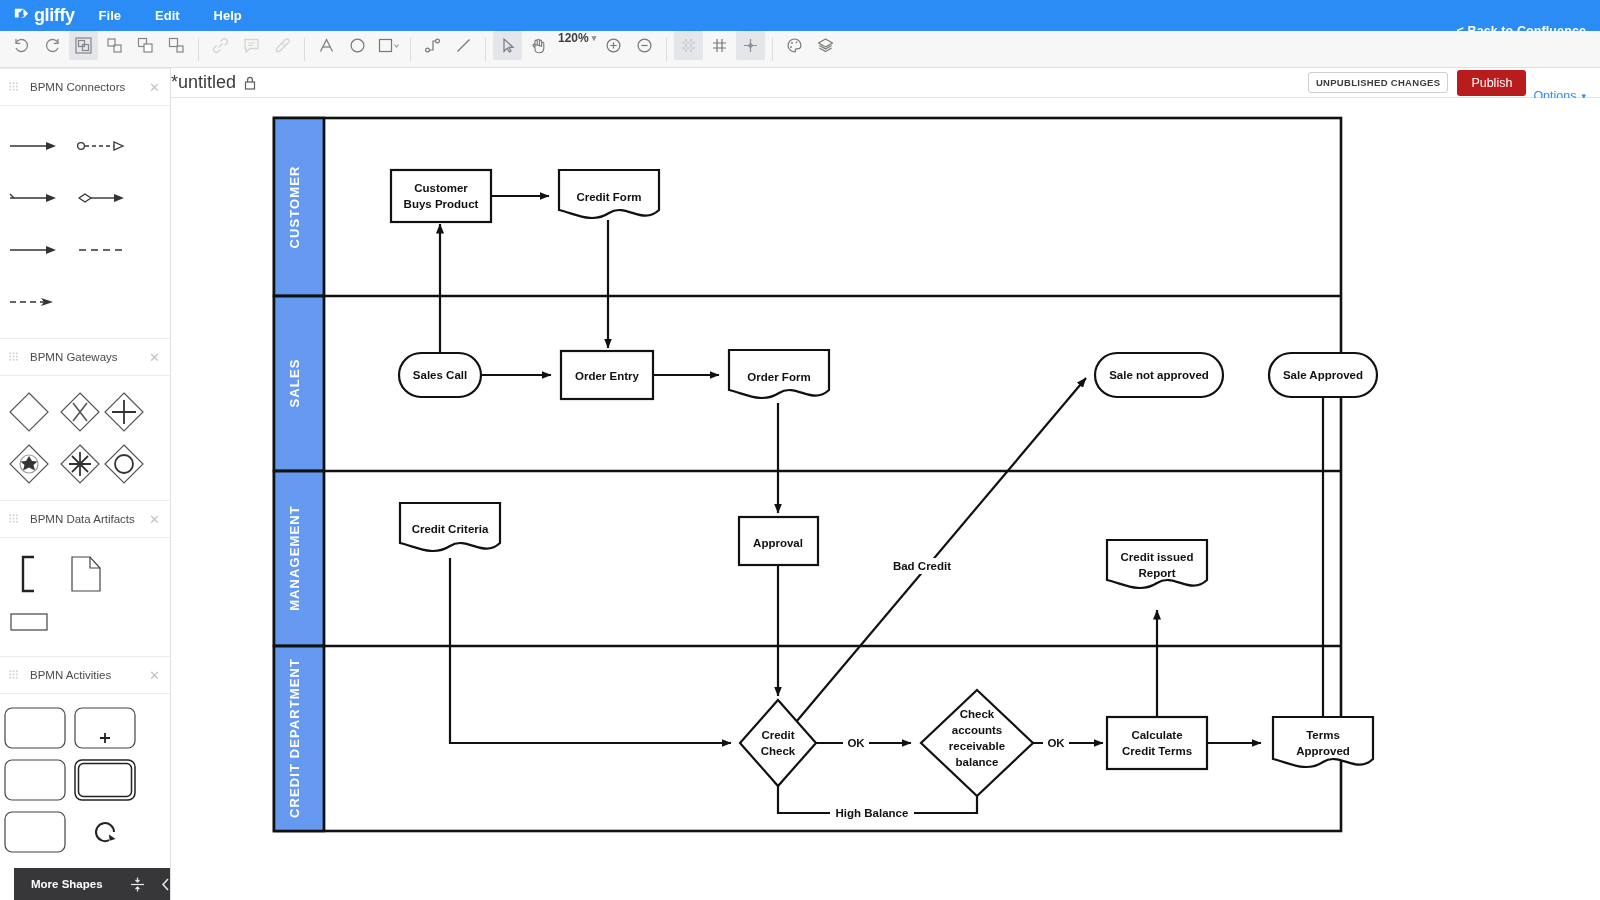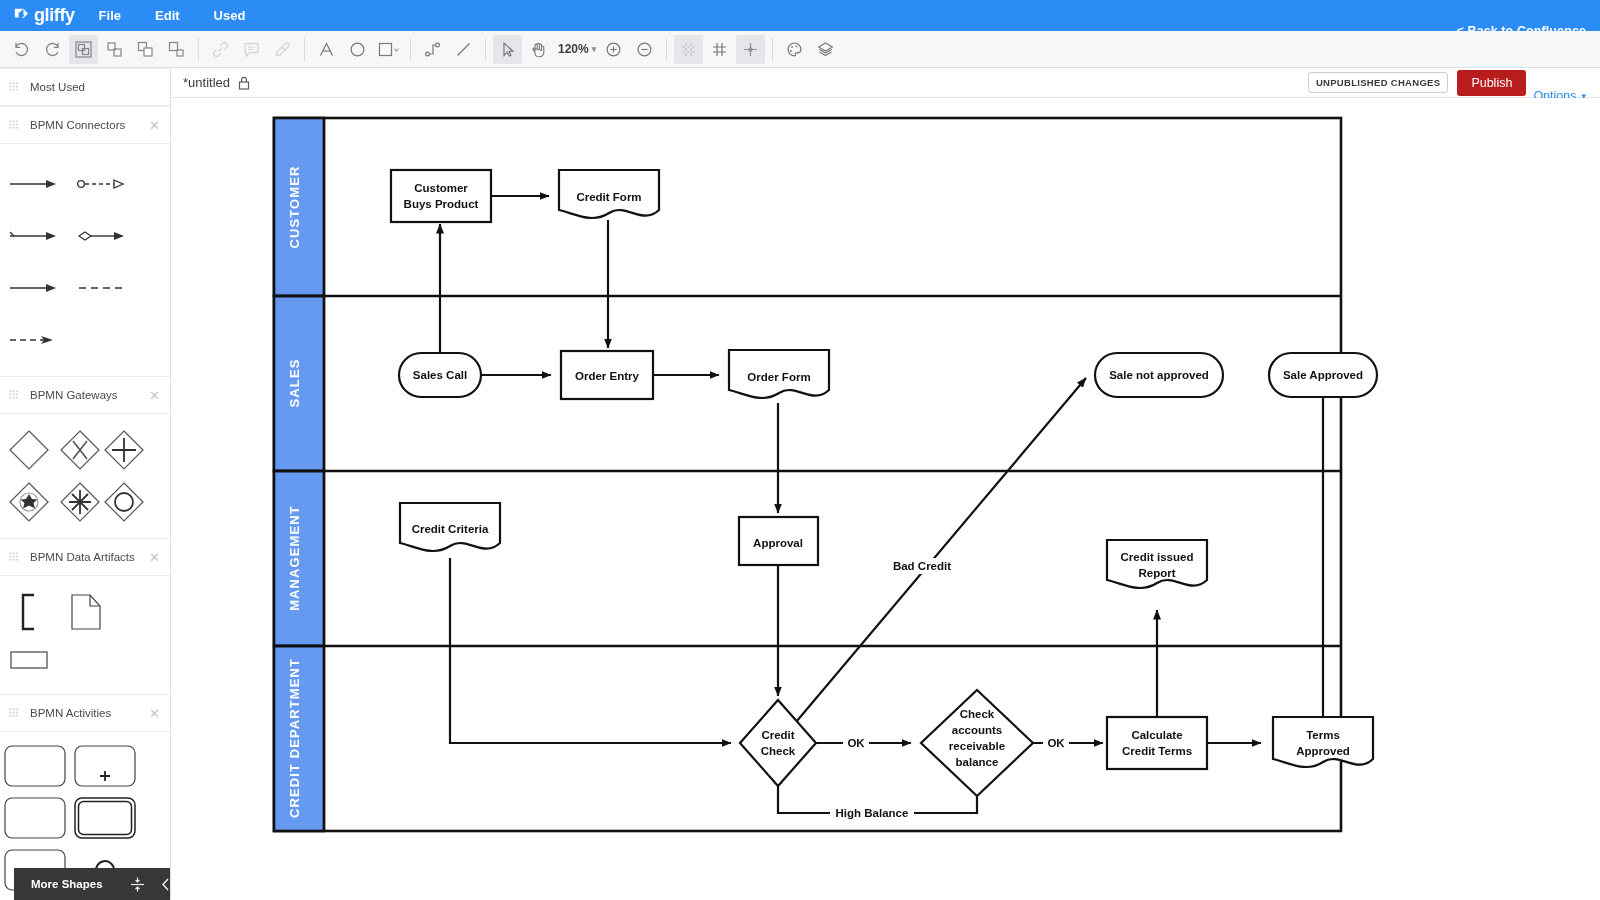--- a/index.html
+++ b/index.html
@@ -29,21 +29,21 @@
     position: absolute; right: 14px; top: 24px;
     font-size: 12.5px; font-weight: bold; color: #fff; letter-spacing: 0.1px;
   }
 
   
   .toolbar {
     position: absolute; left: 0; top: 31px; width: 1600px; height: 37px;
     background: #f7f7f8; border-bottom: 1px solid #e0e0e2;
     display: flex; align-items: center;
   }
-  .tb-group { display: flex; align-items: center; height: 37px; }
+  .tb-group { display: flex; align-items: flex-start; height: 37px; }
   .tb-sep { width: 1px; height: 23px; background: #dcdcdf; margin: 0 6px; }
   .tb-btn {
     width: 29px; height: 29px; margin: 0 1px;
     display: flex; align-items: center; justify-content: center;
     border-radius: 2px; cursor: default;
   }
   .tb-btn.first { margin-left: 7px; }
   .tb-btn.active { background: #e4e6e9; }
   .tb-btn.disabled { opacity: 0.38; }
   .tb-btn svg { display: block; }
@@ -95,21 +95,21 @@
   }
   .moreshapes .ms-label { font-size: 11.5px; font-weight: bold; margin-left: 17px; flex: 1; }
   .ms-icon { margin-right: 13px; opacity: 0.9; }
 
   
   .dochead {
     position: absolute; left: 171px; top: 68px; width: 1429px; height: 30px;
     background: #ffffff; border-bottom: 1px solid #e4e4e6;
     display: flex; align-items: center;
   }
-  .doc-title { font-size: 13px; color: #3b3b3e; margin-left: 12px; }
+  .doc-title { font-size: 18px; color: #3b3b3e; }
   .lock-icon { margin-left: 8px; }
   .dochead-right { margin-left: auto; display: flex; align-items: center; }
   .badge {
     border: 1px solid #cfcfd3; border-radius: 3px; background: #fff;
     font-size: 9.5px; font-weight: bold; letter-spacing: 0.3px;
     color: #3b3b3e; padding: 4px 7px; margin-right: 9px;
   }
   .publish-btn {
     background: #b91c1c; color: #fff; font-size: 12.5px;
     padding: 6px 14px; border-radius: 3px; margin-right: 7px; cursor: default;
@@ -140,21 +140,21 @@
   <div class="logo-wrap">
     <svg class="logo-mark" viewBox="0 0 20 20">
       <path d="M3 3 L12 3 L7.5 7.5 L12 12 L3 12 Z" fill="#fff"></path>
       <path d="M12 3 L17 8 L12 13 L12 3 Z" fill="#fff" opacity="0.95"></path>
       <path d="M7 6 L13 10 L7 14 Z" fill="#2a8cf4"></path>
     </svg>
     <span class="logo-text">gliffy</span>
   </div>
   <div class="menu-item">File</div>
   <div class="menu-item">Edit</div>
-  <div class="menu-item">Used</div>
+  <div class="menu-item">Help</div>
   <div class="back-link">&lt; Back to Confluence</div>
 </div>
 
 <div class="toolbar">
   <div class="tb-group">
     <div class="tb-btn first">
       <svg width="19" height="19" viewBox="0 0 19 19" fill="none" stroke="#85858a" stroke-width="1.3">
         <path d="M4 7 A6 6 0 1 1 4 12"></path>
           <path d="M4 3.5 L4 7.3 L7.8 7.3" stroke-linecap="round"></path>
       </svg>
@@ -330,36 +330,20 @@
         <path d="M3.4 9.6 L9.5 13.1 L15.6 9.6"></path>
         <path d="M3.4 12.1 L9.5 15.6 L15.6 12.1"></path>
       </svg>
     </div>
   </div>
 </div>
 
 <div class="leftpanel">
 
 
-  <div class="sec-header">
-    <svg class="grip" viewBox="0 0 9 11">
-      <g fill="#d2d2d6">
-          <circle cx="1.2" cy="1.2" r="1"></circle>
-          <circle cx="4.5" cy="1.2" r="1"></circle>
-          <circle cx="7.8" cy="1.2" r="1"></circle>
-      <circle cx="1.2" cy="4.5" r="1"></circle>
-          <circle cx="4.5" cy="4.5" r="1"></circle>
-          <circle cx="7.8" cy="4.5" r="1"></circle>
-      <circle cx="1.2" cy="7.8" r="1"></circle>
-          <circle cx="4.5" cy="7.8" r="1"></circle>
-          <circle cx="7.8" cy="7.8" r="1"></circle>
-        </g>
-    </svg>
-    <span class="sec-title">Most Used</span>
-  </div>
 
   <div class="sec-header">
     <svg class="grip" viewBox="0 0 9 11">
       <g fill="#d2d2d6">
           <circle cx="1.2" cy="1.2" r="1"></circle>
           <circle cx="4.5" cy="1.2" r="1"></circle>
           <circle cx="7.8" cy="1.2" r="1"></circle>
       <circle cx="1.2" cy="4.5" r="1"></circle>
           <circle cx="4.5" cy="4.5" r="1"></circle>
           <circle cx="7.8" cy="4.5" r="1"></circle>

